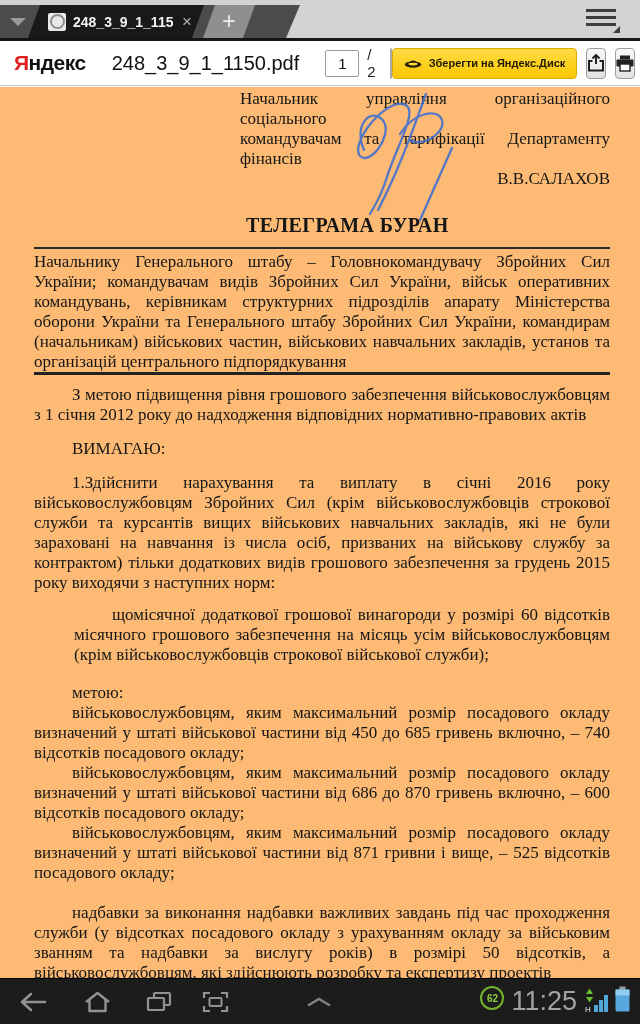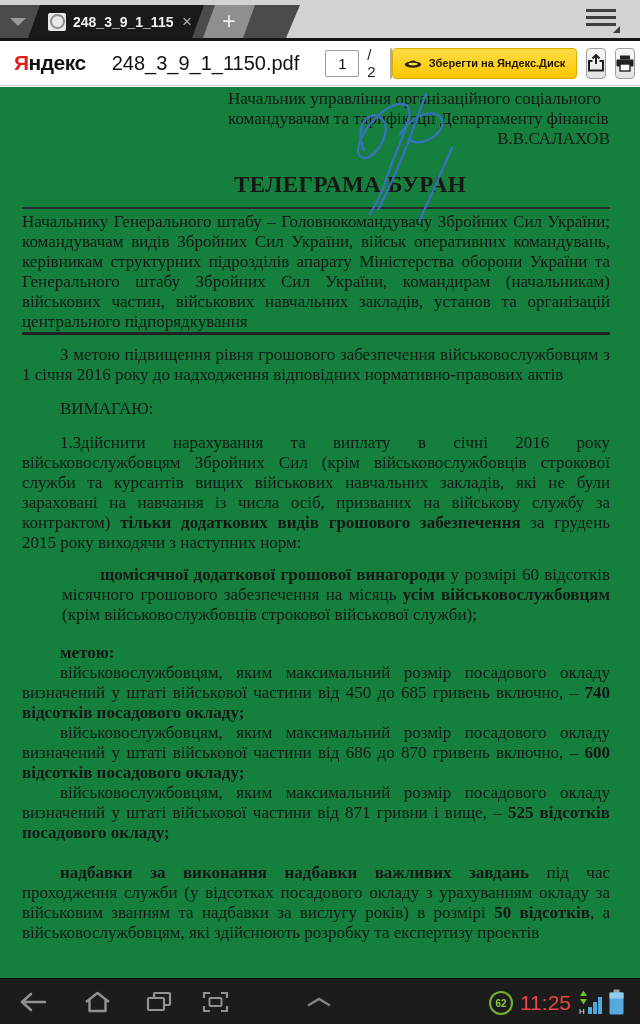--- a/index.html
+++ b/index.html
@@ -48,53 +48,53 @@
   .spacer{flex:1;}
   .savebtn{height:29px;padding:0 11px;border:1px solid #d8ad00;border-radius:4px;
            background:linear-gradient(#ffdc45,#fcc700);display:flex;align-items:center;gap:7px;
            font-size:11px;font-weight:bold;color:#201800;cursor:pointer;white-space:nowrap;}
   .iconbtn{margin-left:9px;width:33px;height:29px;border:1px solid #9e9e9e;border-radius:4px;
            background:linear-gradient(#f8f8f8,#e2e2e2);display:flex;align-items:center;
            justify-content:center;cursor:pointer;}
   .iconbtn:last-child{margin-right:12px;}
 
   
-  .doc{position:absolute;top:87px;left:0;width:640px;height:891px;background:#15803d;
+  .doc{position:absolute;top:87px;left:0;width:640px;height:891px;background:#fdba74;
        font-family:"Liberation Serif",serif;font-size:17px;line-height:20px;color:#161616;
-       padding:2px 30px 0 22px;box-sizing:border-box;overflow:hidden;}
+       padding:2px 30px 0 34px;box-sizing:border-box;overflow:hidden;}
   .approver{margin-left:206px;text-align:justify;}
   .approver-name{margin-left:206px;text-align:right;}
-  .doc-title{margin:26px 0 0 212px;font-weight:bold;font-size:23px;letter-spacing:.4px;}
+  .doc-title{margin:26px 0 0 212px;font-weight:bold;font-size:20px;letter-spacing:.4px;}
   .rule1{height:2px;background:#2a2a2a;margin-top:12px;}
   .rule2{height:3px;background:#222;margin-top:0;}
   .addressee{margin-top:3px;text-align:justify;text-align-last:left;}
   .note{margin-top:6px;text-align:center;}
   .para{margin:0;text-indent:38px;text-align:justify;text-align-last:left;}
   .sp-none{margin-top:0;}
   .sp-md{margin-top:10px;}
   .sp-lg{margin-top:14px;}
   .sp-lg2{margin-top:12px;margin-left:40px;}
   .sp-xl{margin-top:18px;}
   .sp-xxl{margin-top:20px;}
-  .b{font-weight:bold;}
+  .b{font-weight:normal;}
   .signature{position:absolute;left:330px;top:92px;width:160px;height:130px;pointer-events:none;}
 
   
   .navbar{position:absolute;top:978px;left:0;width:640px;height:46px;background:#1c1c1c;
           border-top:1px solid #000;display:flex;align-items:center;box-sizing:border-box;}
   .nicon{width:30px;height:26px;display:flex;align-items:center;justify-content:center;cursor:pointer;}
   .nicon.back{margin-left:18px;}
   .nicon.home{margin-left:34px;}
   .nicon.recents{margin-left:32px;}
   .nicon.capture{margin-left:26px;}
   .nchevron{margin-left:76px;cursor:pointer;}
-  .status{margin-left:auto;display:flex;align-items:flex-end;margin-right:16px;gap:7px;}
+  .status{margin-left:auto;display:flex;align-items:flex-start;margin-right:10px;gap:7px;}
   .batt-badge{width:20px;height:20px;border:2px solid #74b32a;border-radius:50%;color:#8ecb3c;
               font-size:10px;font-weight:bold;display:flex;align-items:center;justify-content:center;}
-  .clock{font-size:21px;color:#ef4444;letter-spacing:0;}
+  .clock{font-size:27px;color:#a3a3a3;letter-spacing:0;}
 </style>
 </head>
 <body>
 
 <div class="tabbar">
   <div class="tab-dark">
     <div class="tab-chevron"></div>
     <div class="tab-active">
       <div class="favicon">
           <span></span>
@@ -155,21 +155,21 @@
 
 <div class="doc">
   <div class="approver">Начальник управління організаційного соціального</div>
   <div class="approver">командувачам та тарифікації Департаменту фінансів</div>
   <div class="approver-name">В.В.САЛАХОВ</div>
   <div class="doc-title">ТЕЛЕГРАМА БУРАН</div>
   <div class="rule1"></div>
   <div class="addressee">Начальнику Генерального штабу – Головнокомандувачу Збройних Сил України; командувачам видів Збройних Сил України, військ оперативних командувань, керівникам структурних підрозділів апарату Міністерства оборони України та Генерального штабу Збройних Сил України, командирам (начальникам) військових частин, військових навчальних закладів, установ та організацій центрального підпорядкування</div>
   <div class="rule2"></div>
   <div>
-      <p class="para sp-md"><span>З метою підвищення рівня грошового забезпечення військовослужбовцям з 1 січня 2016 року до надходження відповідних нормативно-правових актів</span></p>
+      <p class="para sp-md"><span>З метою підвищення рівня грошового забезпечення військовослужбовцям з 1 січня 2012 року до надходження відповідних нормативно-правових актів</span></p>
       <p class="para sp-lg"><span>ВИМАГАЮ:</span></p>
       <p class="para sp-lg"><span>1.Здійснити нарахування та виплату в січні 2016 року військовослужбовцям Збройних Сил (крім військовослужбовців строкової служби та курсантів вищих військових навчальних закладів, які не були зараховані на навчання із числа осіб, призваних на військову службу за контрактом) </span><span class="b">тільки додаткових видів грошового забезпечення</span><span> за грудень 2015 року виходячи з наступних норм:</span></p>
       <p class="para sp-lg2"><span class="b">щомісячної додаткової грошової винагороди</span><span> у розмірі 60 відсотків місячного грошового забезпечення на місяць </span><span class="b">усім військовослужбовцям</span><span> (крім військовослужбовців строкової військової служби);</span></p>
       <p class="para sp-xl"><span class="b">метою:</span></p>
       <p class="para sp-none"><span>військовослужбовцям, яким максимальний розмір посадового окладу визначений у штаті військової частини від 450 до  685 гривень включно, – </span><span class="b">740 відсотків посадового окладу;</span></p>
       <p class="para sp-none"><span>військовослужбовцям, яким максимальний розмір посадового окладу визначений у штаті військової частини від 686 до 870 гривень включно, – </span><span class="b">600 відсотків посадового окладу;</span></p>
       <p class="para sp-none"><span>військовослужбовцям, яким максимальний розмір посадового окладу визначений у штаті військової частини від 871 гривни і вище, – </span><span class="b">525 відсотків посадового окладу;</span></p>
       <p class="para sp-xxl"><span class="b">надбавки за виконання надбавки важливих завдань</span><span> під час проходження служби (у відсотках посадового окладу з урахуванням окладу за військовим званням та надбавки за вислугу років) в розмірі </span><span class="b">50 відсотків</span><span>, а військовослужбовцям, які здійснюють розробку та експертизу проектів</span></p>
     </div>
 </div>

